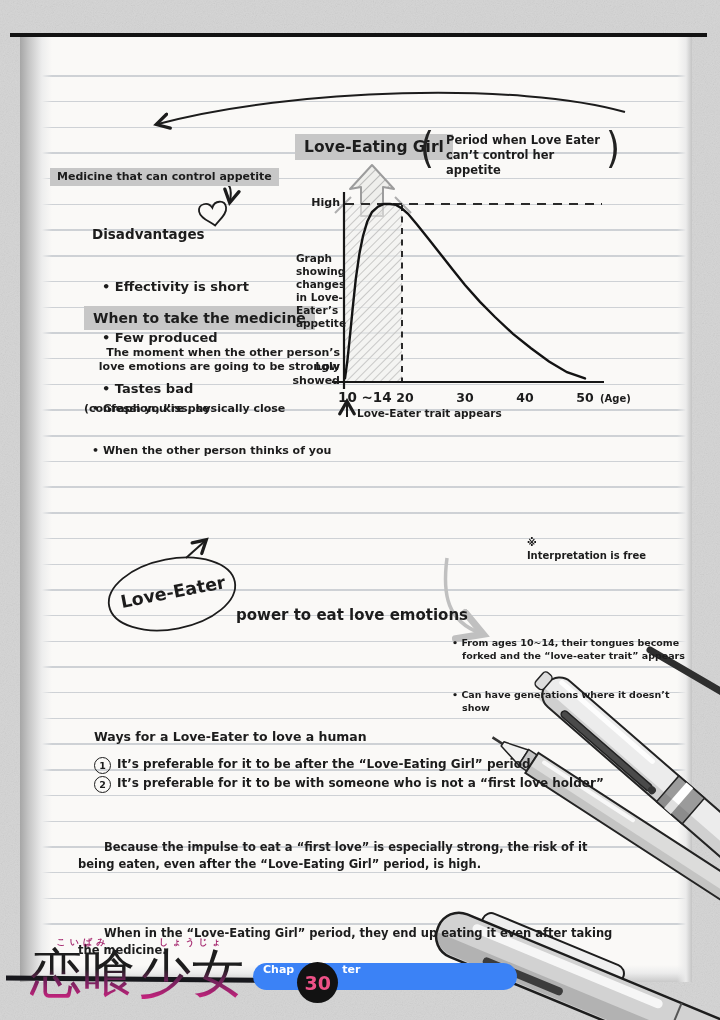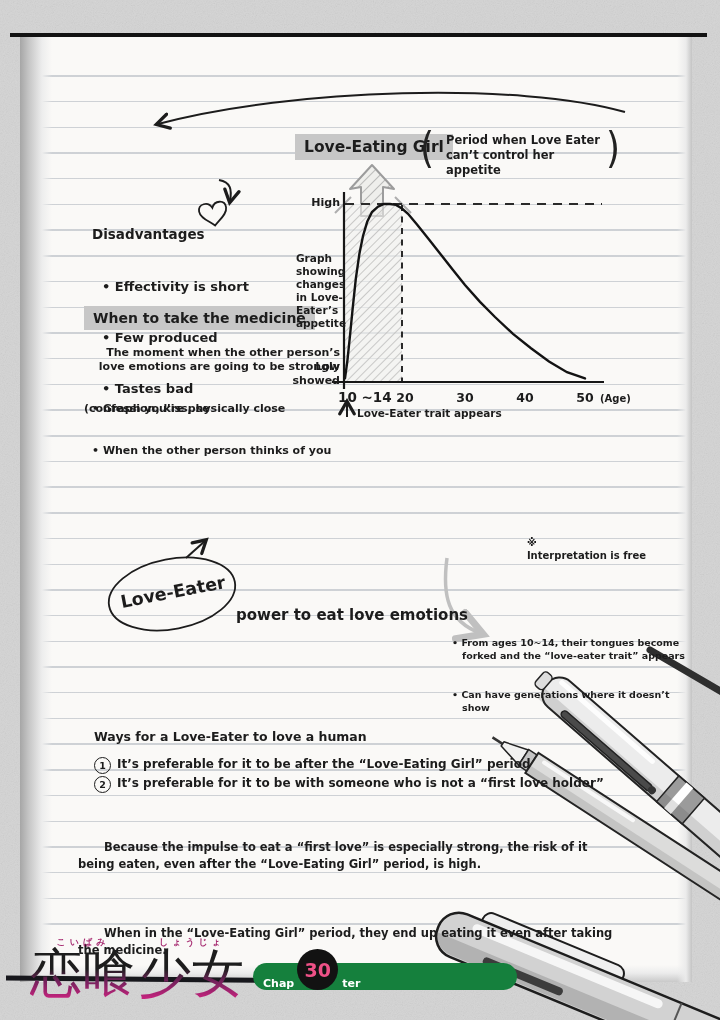--- a/index.html
+++ b/index.html
@@ -22,22 +22,22 @@
   .bullets div{padding-left:10px;text-indent:-10px;}
   
   .paren{position:absolute;font-weight:normal;font-size:36px;color:#222;transform:scaleY(1.2);transform-origin:top;}
   
   .big-title{font-size:38px;letter-spacing:-1px;white-space:nowrap;}
   
   .way-item{position:absolute;display:flex;align-items:flex-start;gap:6px;font-weight:bold;font-size:12px;}
   .circ{flex:0 0 auto;width:15px;height:15px;border:1.5px solid #1c1c1c;border-radius:50%;
         display:flex;align-items:center;justify-content:center;font-size:9.5px;margin-top:0px;}
   
-  .badge{position:absolute;left:253px;top:963px;width:264px;height:27px;background:#15803d;
-         border-radius:14px;display:flex;align-items:flex-end;color:#fff;font-weight:bold;z-index:6;}
+  .badge{position:absolute;left:253px;top:963px;width:264px;height:27px;background:#3b82f6;
+         border-radius:14px;display:flex;align-items:flex-start;color:#fff;font-weight:bold;z-index:6;}
   .badge .chap{margin-left:10px;font-size:11px;}
   .badge .num{width:41px;height:41px;border-radius:50%;background:#121212;color:#ee5187;
               display:flex;align-items:center;justify-content:center;font-size:19px;margin-left:3px;margin-top:-1px;}
   .badge .ter{font-size:11px;margin-left:4px;}
   .badge .ctitle{font-size:17.5px;margin-left:13px;letter-spacing:0.5px;}
   
   .series{position:absolute;left:30px;top:936px;display:flex;gap:3px;z-index:6;}
   .kgroup{display:flex;flex-direction:column;align-items:center;}
   .furi{font-size:9px;letter-spacing:4px;color:#a62a70;font-weight:bold;height:11px;}
   .kanji{font-size:52px;line-height:1.0;letter-spacing:1px;
@@ -149,20 +149,21 @@
     <path d="M33.0,192.4 L35.4,174.6 L37.8,151.5 L40.8,121.2 L43.8,92.8 L47.4,67.8 L51.0,50.0 L55.2,35.8 L60.0,26.0 L66.0,20.7 L72.0,18.0 L78.0,18.0 L84.0,18.9 L90.0,22.5 L96.0,27.8 L105.0,38.5 L117.0,53.6 L129.0,68.7 L141.0,83.9 L153.0,99.0 L168.0,115.9 L183.0,131.0 L201.0,147.9 L219.0,162.2 L237.0,175.5 L255.0,186.2 L273.0,192.4" fill="none" stroke="#131313" stroke-width="2.4" stroke-linecap="round"></path>
   </svg>
 
   <div class="z4">
 
     <div class="t box" style="left:295px;top:134px;font-size:15.5px;">Love-Eating Girl</div>
     <div class="paren" style="left:420px;top:123px;">(</div>
     <div class="t" style="left:446px;top:133px;width:164px;font-size:11.5px;">Period when Love Eater can’t control her appetite</div>
     <div class="paren" style="left:606px;top:123px;">)</div>
 
+    <div class="t box" style="left:50px;top:168px;font-size:11px;padding:2px 7px;">Medicine that can control appetite</div>
     <div class="t" style="left:92px;top:226px;font-size:13.5px;">Disadvantages</div>
     <div class="t bullets" style="left:102px;top:244px;font-size:13px;line-height:17px;">
       <div>• <span>Effectivity is short</span></div>
       <div>• <span>Few produced</span></div>
       <div>• <span>Tastes bad</span></div>
     </div>
     <div class="t box" style="left:84px;top:306px;font-size:14px;">When to take the medicine</div>
     <div class="t" style="left:84px;top:346px;width:256px;font-size:11px;line-height:14px;text-align:right;">The moment when the other person’s love emotions are going to be strongly showed</div>
     <div class="t bullets" style="left:92px;top:374px;font-size:11px;line-height:14px;">
       <div>• <span>Graph you’re physically close</span></div>

